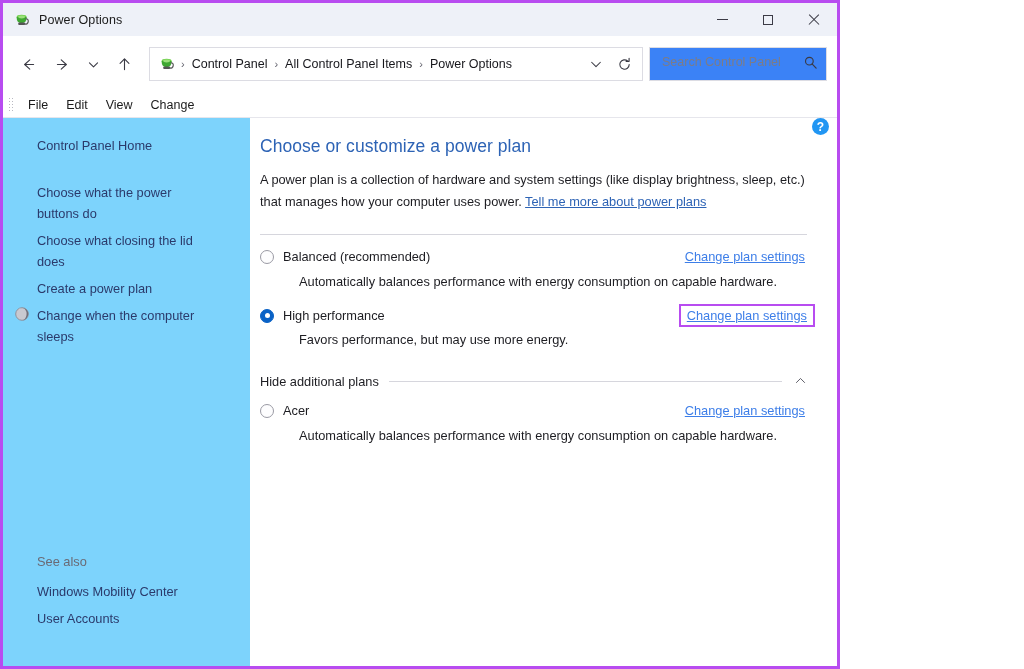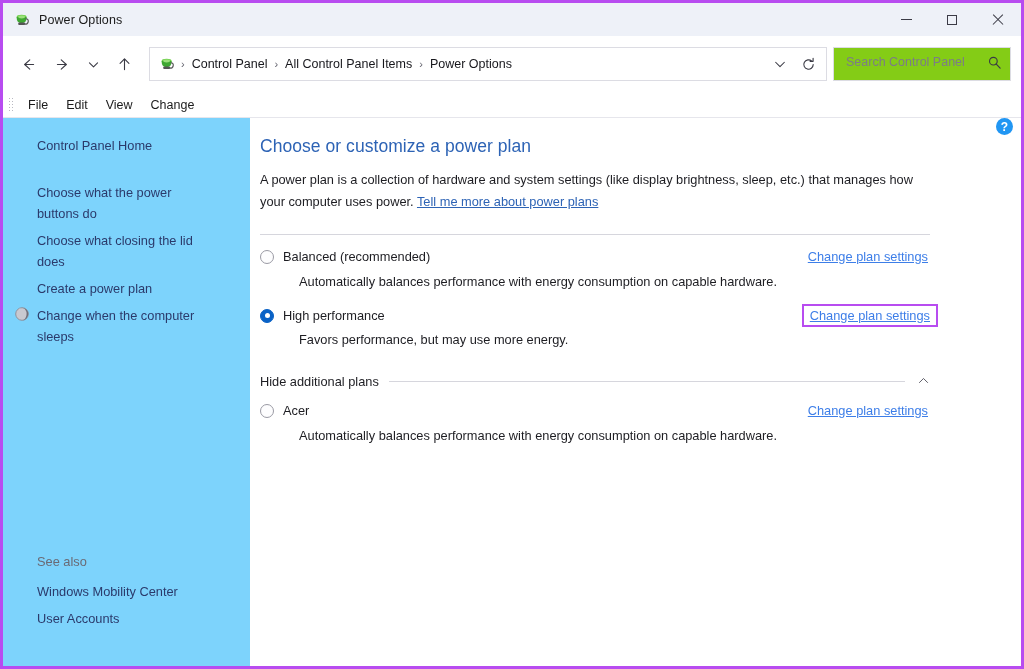--- a/index.html
+++ b/index.html
@@ -8,21 +8,21 @@
     width: 1024px; height: 669px;
     overflow: hidden;
     font-family: "Liberation Sans", sans-serif;
     -webkit-font-smoothing: antialiased;
   }
   body { background: #ffffff; }
 
   
   #window {
     position: relative;
-    width: 1024px; height: 669px;
+    width: 840px; height: 669px;
     border: 3px solid #b84cf0;
     background: #ffffff;
     display: flex;
     flex-direction: column;
   }
 
   
   #titlebar {
     height: 33px;
     background: #eef1f8;
@@ -121,21 +121,21 @@
     color: #3a3a44; flex: 0 0 auto; border-radius: 3px;
   }
 
   #searchbox {
     width: 178px; height: 34px;
     border: 1px solid #dcdce3;
     margin-left: 6px;
     display: flex; align-items: center;
     padding: 0 8px 4px 10px;
     flex: 0 0 auto;
-    background: #84cc16;
+    background: #3b82f6;
   }
   #searchbox input {
     border: none; outline: none;
     font-size: 12.5px;
     color: #17171c;
     font-family: "Liberation Sans", sans-serif;
     flex: 1 1 auto; min-width: 0;
     background: transparent;
   }
   #searchbox input::placeholder { color: #7c7c87; }

